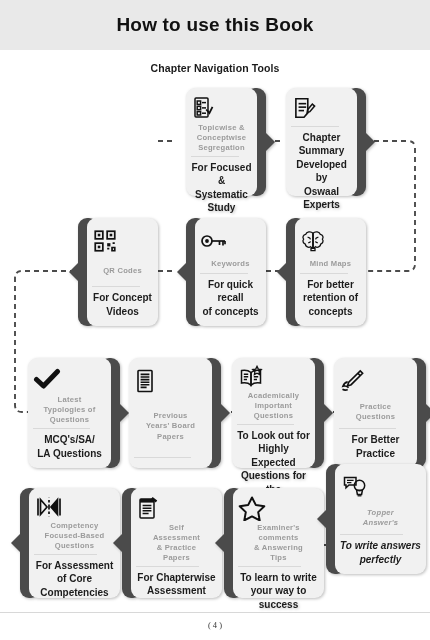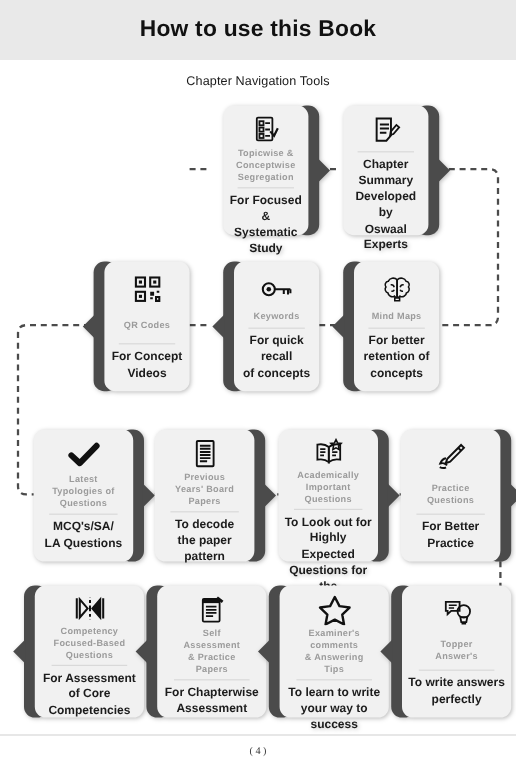--- a/index.html
+++ b/index.html
@@ -16,21 +16,21 @@
     position:absolute; left:0; top:0; width:430px; height:50px;
     background:#e9e9e9;
     display:flex; align-items:center; justify-content:center;
   }
   .header-title{
     font-size:19px; font-weight:bold; color:#111; letter-spacing:.2px;
   }
 
   .section-title{
     position:absolute; left:0; top:62px; width:430px;
-    text-align:center; font-size:10.5px; font-weight:normal; color:#1a1a1a;
+    text-align:center; font-size:10.5px; font-weight:bold; color:#1a1a1a;
     letter-spacing:.1px;
   }
 
   
   .footer-rule{
     position:absolute; left:0; top:612px; width:430px; height:1px; background:#d8d8d8;
   }
   .footer-page{
     position:absolute; left:0; top:620px; width:430px; text-align:center;
     font-size:8.5px; color:#333; font-family:"Liberation Serif", serif;
@@ -67,21 +67,21 @@
   .card.tab-left .notch{
     left:-9px; margin-top:-10px;
     border-top:10px solid transparent;
     border-bottom:10px solid transparent;
     border-right:10px solid #4b4b4b;
   }
 
   .card .body{
     position:absolute; top:0; height:100%;
     background:#f1f1f1; border-radius:9px;
-    display:flex; flex-direction:column; align-items:center;
+    display:flex; flex-direction:column; align-items:flex-start;
     padding:7px 5px 6px 5px;
   }
   .card.tab-right .body{ left:0; right:9px; }
   .card.tab-left  .body{ right:0; left:9px;  }
 
   .icon-wrap{
     height:32px; display:flex; align-items:center; justify-content:center;
     margin-bottom:2px;
   }
   .icon-wrap svg{ display:block; }
@@ -270,21 +270,20 @@
     <div class="body">
       <span class="icon-wrap">
         <svg width="22" height="26" viewBox="0 0 20 26" fill="none" stroke="#111" stroke-width="1.6">
           <rect x="3" y="2.5" width="14" height="21" rx="0.8"></rect>
           <path d="M5.6 6.4 h8.8 M5.6 9 h8.8 M5.6 11.6 h8.8 M5.6 14.2 h8.8
                    M5.6 16.8 h8.8 M5.6 19.4 h6"></path>
         </svg>
       </span>
       <span class="card-title">Previous<br>Years' Board<br>Papers</span>
       <span class="divider"></span>
-      <span class="card-desc">To decode<br>the paper<br>pattern</span>
     </div>
   </div>
 
   <div class="card tab-right" style="left:232px; top:358px; width:92px; height:110px;">
     <div class="tab"></div>
     <div class="notch"></div>
     <div class="body">
       <span class="icon-wrap">
         <svg width="28" height="24" viewBox="0 0 28 24" fill="none" stroke="#111" stroke-width="1.5">
           <path d="M14 7.5 c-2.6 -2.2 -6.4 -2.6 -9.5 -2 v12.6 c3.1 -.6 6.9 -.2 9.5 2 z"></path>
@@ -363,21 +362,21 @@
         <svg width="28" height="26" viewBox="0 0 28 26" fill="none" stroke="#111" stroke-width="2" stroke-linejoin="round">
           <path d="M14 2.5 l3.9 7.6 l8.4 1.2 l-6.1 5.8 l1.5 8.3 l-7.7 -4 l-7.7 4 l1.5 -8.3 l-6.1 -5.8 l8.4 -1.2 z"></path>
         </svg>
       </span>
       <span class="card-title">Examiner's<br>comments<br>&amp; Answering<br>Tips</span>
       <span class="divider"></span>
       <span class="card-desc">To learn to write<br>your way to<br>success</span>
     </div>
   </div>
 
-  <div class="card tab-left" style="left:326px; top:488px; width:100px; height:110px;">
+  <div class="card tab-left" style="left:326px; top:464px; width:100px; height:110px;font-style:italic;">
     <div class="tab"></div>
     <div class="notch"></div>
     <div class="body">
       <span class="icon-wrap">
         <svg width="28" height="26" viewBox="0 0 28 26" fill="none" stroke="#111" stroke-width="1.5">
           <path d="M4.5 3.5 h11.5 v7.5 h-7 l-3 2.8 v-2.8 h-1.5 z"></path>
           <path d="M7 6.4 h6.6 M7 8.6 h4.4" stroke-width="1.2"></path>
           <circle cx="19.5" cy="11.5" r="5.2"></circle>
           <path d="M16.6 16.2 h5.8 l-.8 4.2 h-4.2 z"></path>
           <path d="M17.6 21.8 h3.8" stroke-width="1.3"></path>

